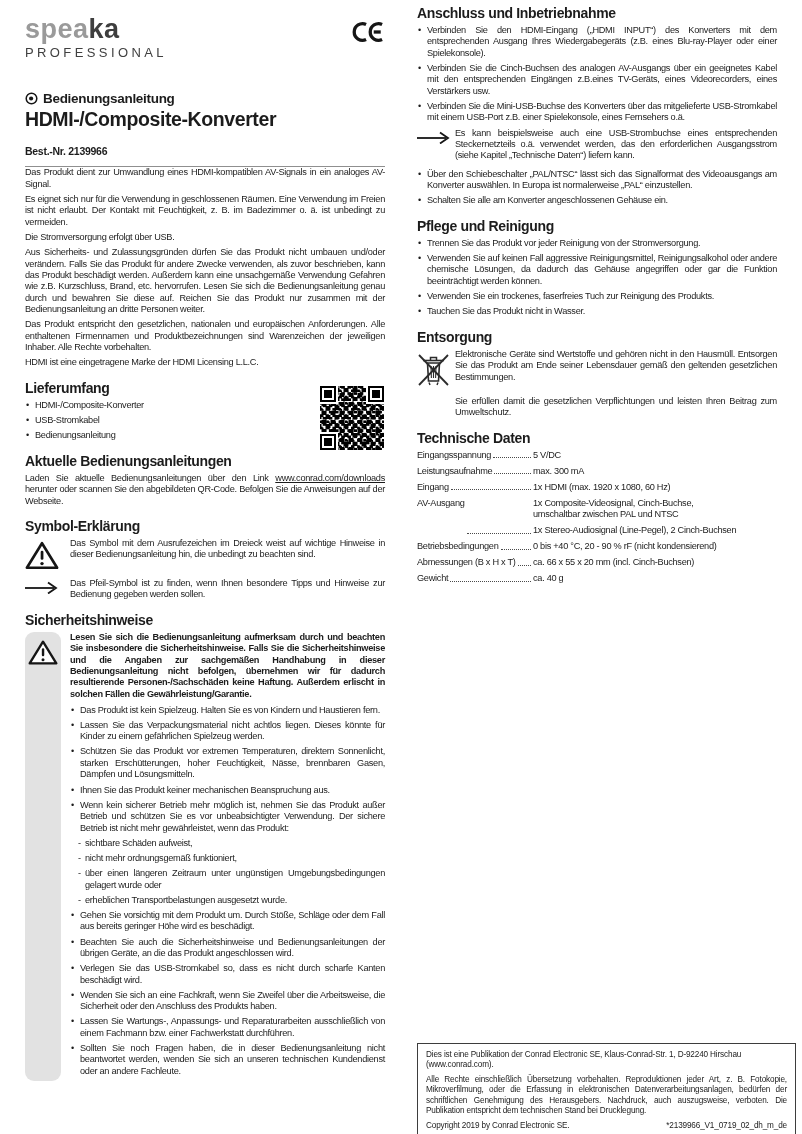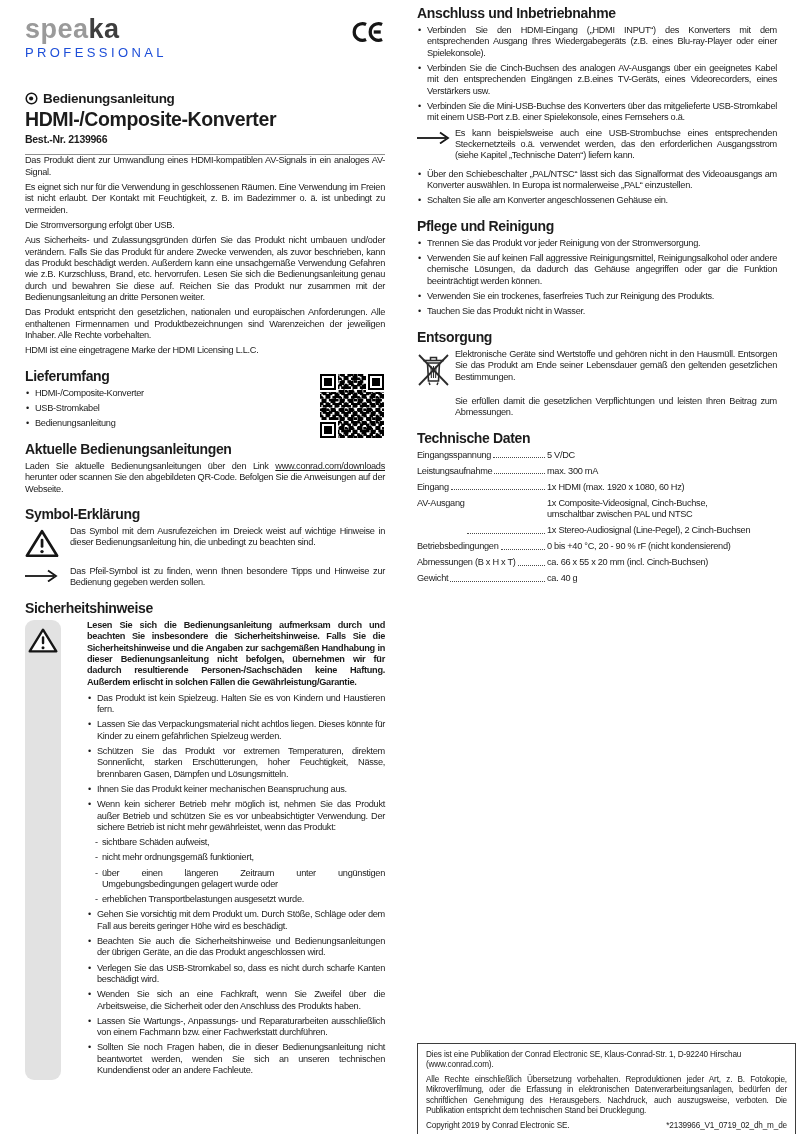--- a/index.html
+++ b/index.html
@@ -17,25 +17,25 @@
   }
   .col { position: absolute; top: 0; }
   .col-left  { left: 25px;  width: 360px; }
   .col-right { left: 417px; width: 360px; top: 6px; }
 
   
   .logo-block { margin-top: 16px; line-height: 1; }
   .logo-word { font-size: 27px; font-weight: bold; letter-spacing: 0.5px; }
   .logo-spea { color: #9a9a9a; }
   .logo-ka   { color: #3e3e3e; }
-  .logo-sub  { font-size: 13px; letter-spacing: 3.4px; color: #1d4ed8; margin-top: 3px; }
+  .logo-sub  { font-size: 13px; letter-spacing: 3.4px; color: #404040; margin-top: 3px; }
   .ce-mark { position: absolute; right: 0; top: 21px; }
   .doc-type { margin-top: 33px; font-size: 13.5px; font-weight: bold; display: flex; align-items: center; gap: 5px; letter-spacing: -0.3px; }
   .product-title { font-size: 19.5px; font-weight: bold; margin-top: 4px; letter-spacing: -0.4px; line-height: 21px; }
-  .order-no { font-size: 10.5px; font-weight: bold; margin-top: 4px; }
+  .order-no { font-size: 10.5px; font-weight: bold; margin-top: 16px; }
   .title-rule { border: 0; border-top: 1px solid #8f8f8f; margin-top: 9px; }
 
   
   .section-heading { font-size: 14px; font-weight: bold; letter-spacing: -0.35px; margin: 12px 0 4px; line-height: 15px; text-align: left; }
   p.body { text-align: justify; margin-bottom: 3.8px; }
   ul.bullets { list-style: none; margin-bottom: 3px; }
   ul.bullets > li { position: relative; padding-left: 10px; margin-bottom: 3.8px; text-align: justify; }
   ul.bullets > li::before { content: "\2022"; position: absolute; left: 1px; top: 0; }
   ul.dash-list { list-style: none; margin: 0 0 3.8px 8px; }
   ul.dash-list > li { position: relative; padding-left: 7px; margin-bottom: 3.8px; text-align: justify; }
@@ -59,29 +59,29 @@
   }
   .qr-finder { position: absolute; width: 16px; height: 16px; border: 2.6px solid #000; background: #fff; box-shadow: 0 0 0 2px #fff; }
   .qr-finder::after { content: ""; position: absolute; inset: 2.2px; background: #000; }
   .qr-finder.tl { left: 1px; top: 1px; }
   .qr-finder.tr { right: 1px; top: 1px; }
   .qr-finder.bl { left: 1px; bottom: 1px; }
 
   
   .safety-wrap { display: flex; }
   .safety-bar { flex: none; width: 36px; background: #e2e2e2; border-radius: 9px; display: flex; justify-content: center; align-items: flex-start; padding-top: 7px; }
-  .safety-content { flex: 1; margin-left: 26px; }
+  .safety-content { flex: 1; margin-left: 9px; }
   .safety-intro { font-weight: bold; text-align: justify; margin-bottom: 4.5px; }
 
   
   .black-bar { width: 29px; height: 9px; background: #161616; margin: 2px 0 0 2px; }
 
   
   .tech-row { display: flex; margin-bottom: 4.6px; }
-  .tech-left { flex: none; width: 130px; display: flex; }
+  .tech-left { flex: none; width: 116px; display: flex; }
   .tech-label { white-space: nowrap; }
   .tech-dots { flex: 1; border-bottom: 1.3px dotted #4a4a4a; margin: 0 2px 2.5px 2px; min-width: 4px; }
   .tech-value { flex: 1; text-align: left; }
   .tech-value .vline { margin-bottom: 0; }
   .tech-value .vgap { margin-top: 5px; }
 
   
   .footer-box { position: absolute; left: 417px; top: 1043px; width: 379px; min-height: 69px; border: 1.2px solid #3d3d3d; padding: 6px 8px 6px; font-size: 8.2px; line-height: 10.3px; letter-spacing: -0.15px; }
   .footer-line1 { margin-bottom: 4.5px; text-align: left; }
   .footer-line2 { text-align: justify; margin-bottom: 5px; }
@@ -263,21 +263,21 @@
             <line x1="12" y1="31.5" x2="13" y2="34" stroke="#2b2b2b" stroke-width="1.4"></line>
             <line x1="21" y1="31.5" x2="20" y2="34" stroke="#2b2b2b" stroke-width="1.4"></line>
             <line x1="2" y1="4" x2="31" y2="34" stroke="#2b2b2b" stroke-width="1.8"></line>
             <line x1="31" y1="4" x2="2" y2="34" stroke="#2b2b2b" stroke-width="1.8"></line>
           </svg>
         </span>
         <span class="txt">Elektronische Geräte sind Wertstoffe und gehören nicht in den Hausmüll. Entsorgen Sie das Produkt am Ende seiner Lebensdauer gemäß den geltenden gesetzlichen Bestimmungen.</span>
       </div>
       <div class="icon-row">
         <span class="icon-cell narrow"><span class="black-bar"></span></span>
-        <span class="txt">Sie erfüllen damit die gesetzlichen Verpflichtungen und leisten Ihren Beitrag zum Abmessungen.</span>
+        <span class="txt">Sie erfüllen damit die gesetzlichen Verpflichtungen und leisten Ihren Beitrag zum Umweltschutz.</span>
       </div>
     </div>
 
     <div>
       <div class="section-heading">Technische Daten</div>
 
       <div class="tech-row">
         <span class="tech-left">
             <span class="tech-label">Eingangsspannung</span>
             <span class="tech-dots"></span>

